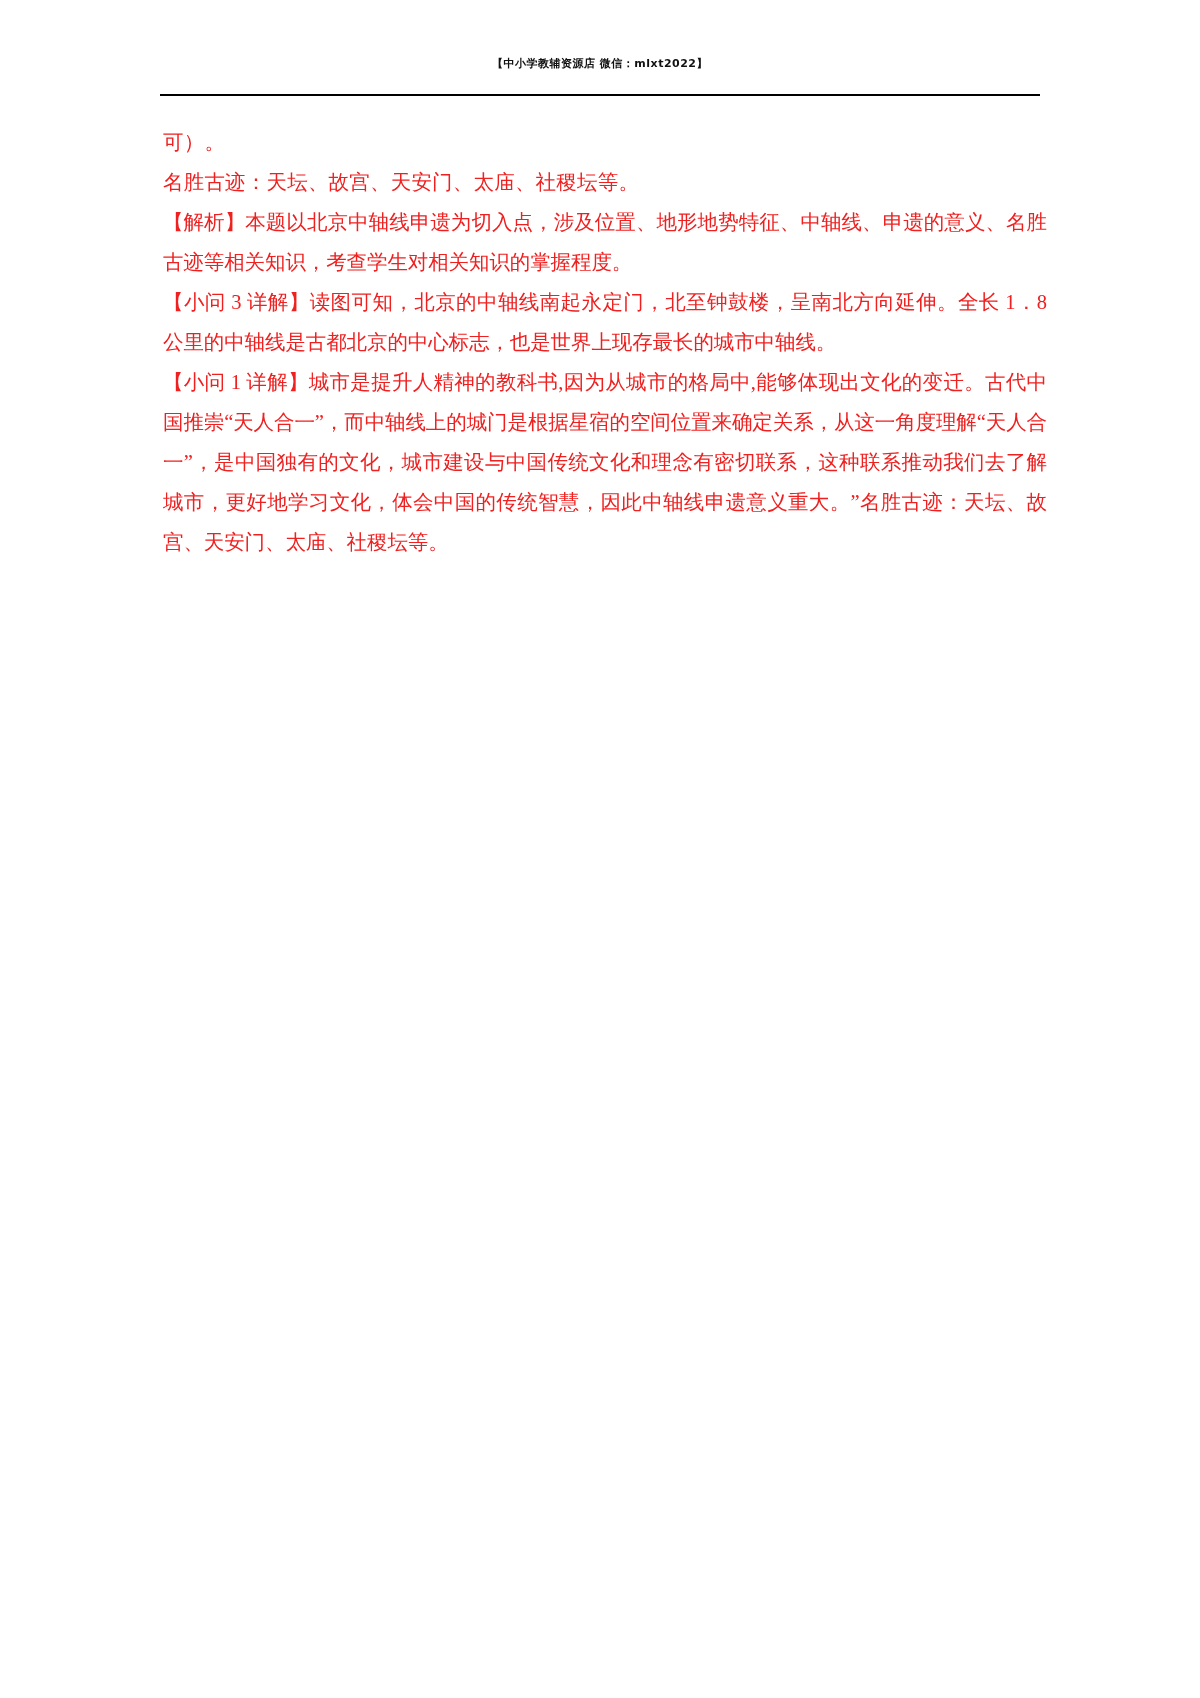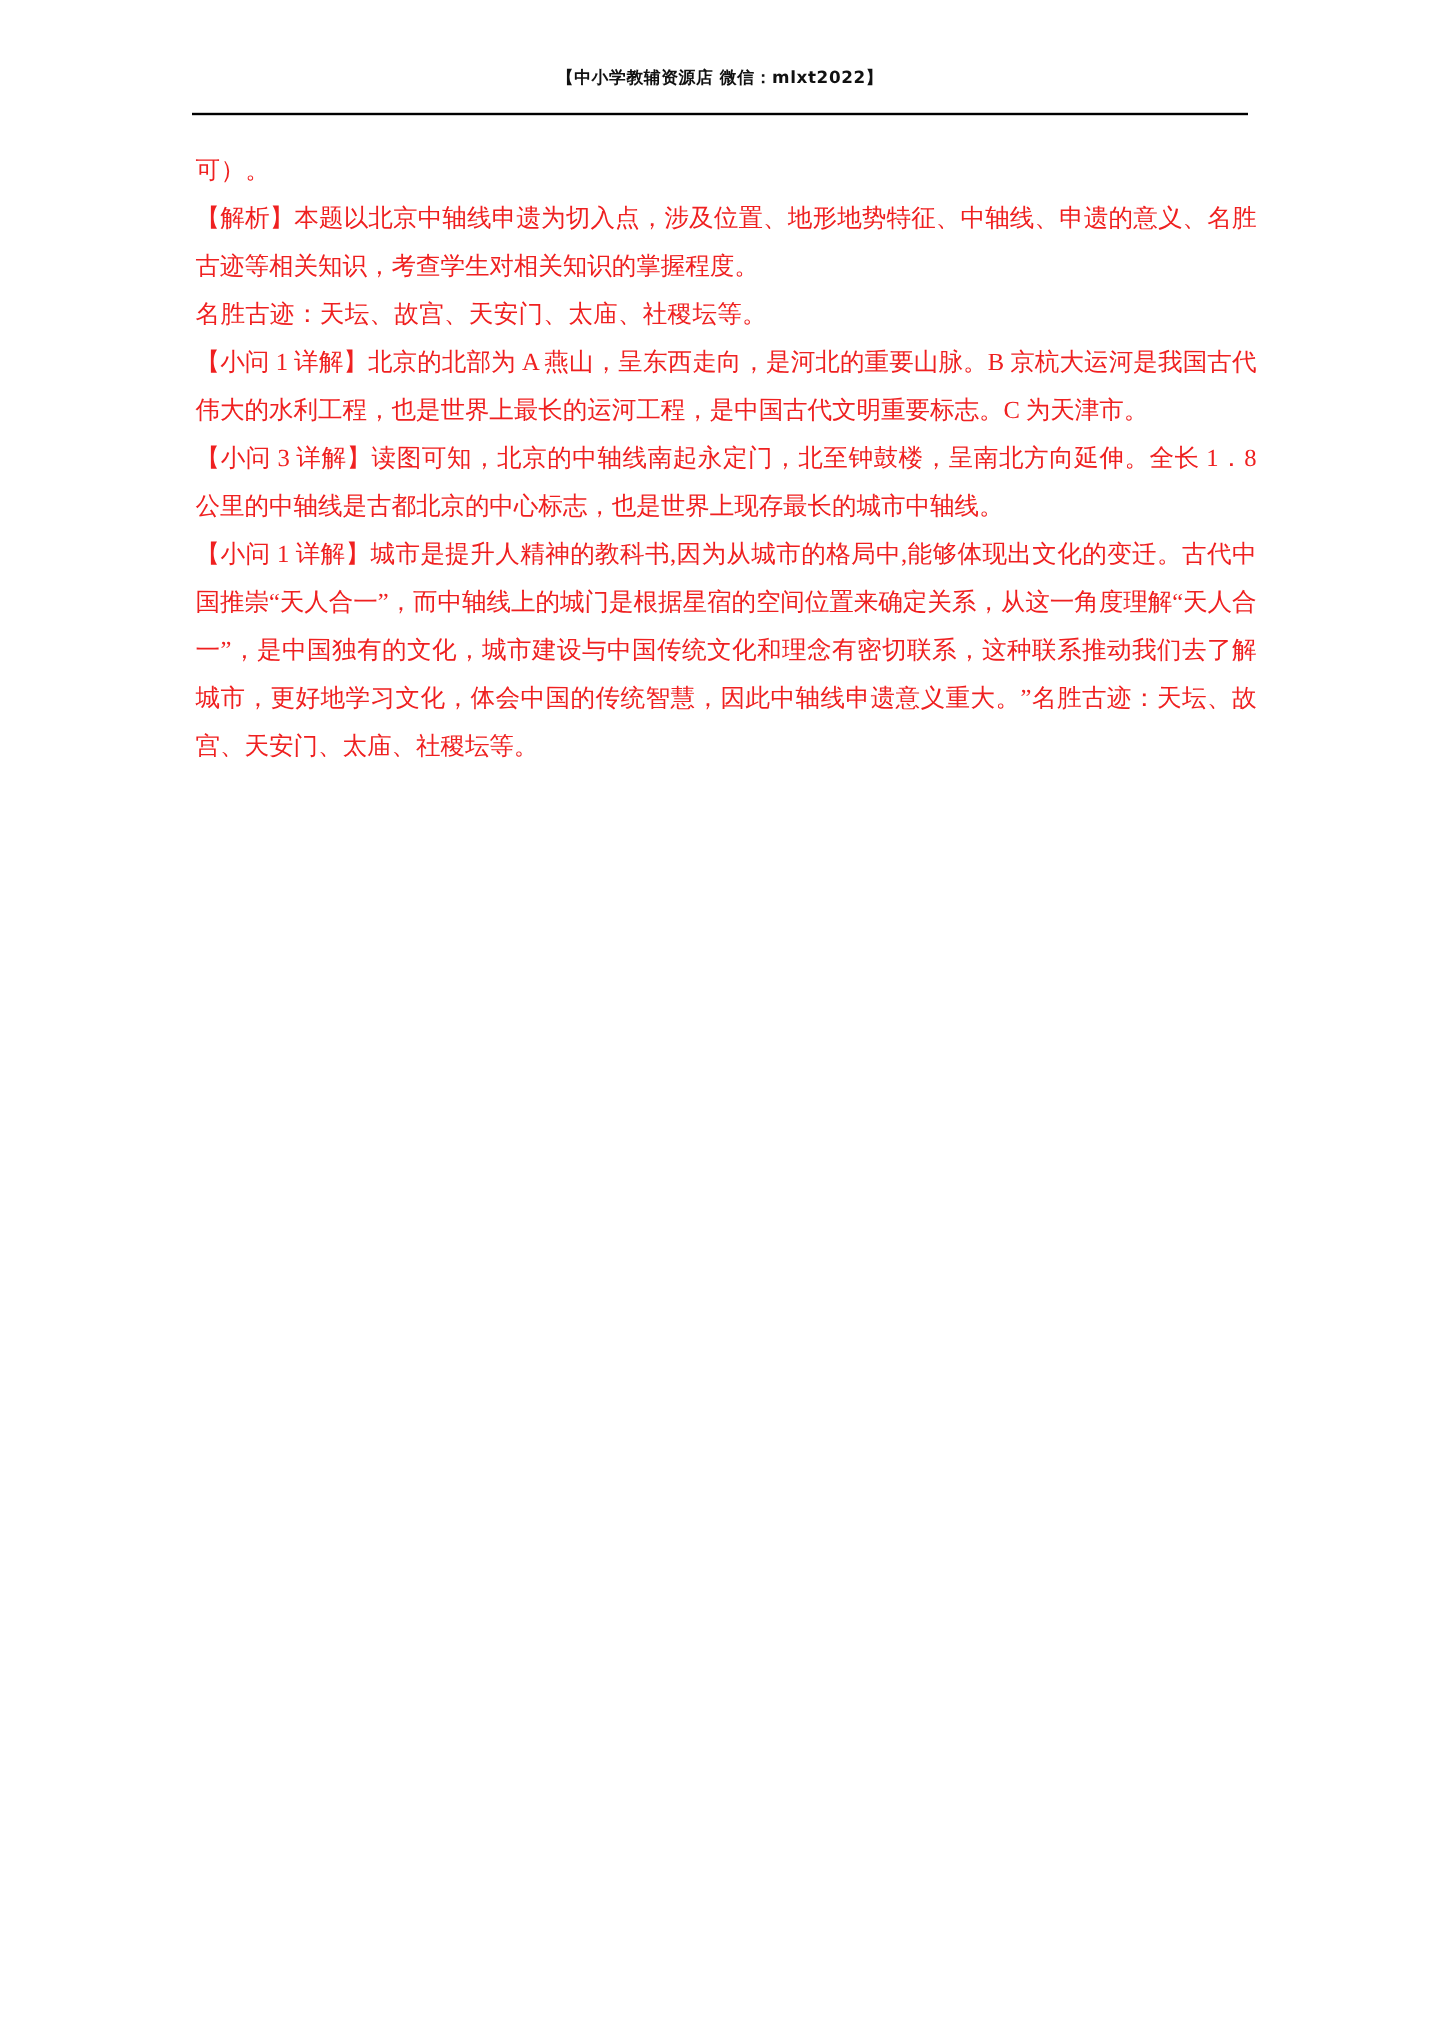--- a/index.html
+++ b/index.html
@@ -20,21 +20,21 @@
     height: 1698px;
     box-sizing: border-box;
   }
   .header {
     position: absolute;
     top: 56px;
     left: 0;
     width: 1200px;
     text-align: center;
     font-family: "DejaVu Sans", "Liberation Sans", sans-serif;
-    font-size: 14px;
+    font-size: 11px;
     font-weight: bold;
     color: #111111;
     letter-spacing: 0.5px;
   }
   .header-rule {
     position: absolute;
     top: 94px;
     left: 160px;
     width: 880px;
     height: 2px;
@@ -63,20 +63,19 @@
 <body>
 
 <div class="page">
 
   <div class="header">【中小学教辅资源店 微信：mlxt2022】</div>
 
   <div class="header-rule"></div>
 
   <div class="content">
     <p class="para">可）。</p>
+    <p class="para">名胜古迹：天坛、故宫、天安门、太庙、社稷坛等。</p>
     <p class="para tight">【解析】本题以北京中轴线申遗为切入点，涉及位置、地形地势特征、中轴线、申遗的意义、名胜古迹等相关知识，考查学生对相关知识的掌握程度。</p>
-    <p class="para">名胜古迹：天坛、故宫、天安门、太庙、社稷坛等。</p>
-    <p class="para tight">【小问 1 详解】北京的北部为 A 燕山，呈东西走向，是河北的重要山脉。B 京杭大运河是我国古代伟大的水利工程，也是世界上最长的运河工程，是中国古代文明重要标志。C 为天津市。</p>
     <p class="para tight">【小问 3 详解】读图可知，北京的中轴线南起永定门，北至钟鼓楼，呈南北方向延伸。全长 1．8 公里的中轴线是古都北京的中心标志，也是世界上现存最长的城市中轴线。</p>
     <p class="para tight">【小问 1 详解】城市是提升人精神的教科书,因为从城市的格局中,能够体现出文化的变迁。古代中国推崇“天人合一”，而中轴线上的城门是根据星宿的空间位置来确定关系，从这一角度理解“天人合一”，是中国独有的文化，城市建设与中国传统文化和理念有密切联系，这种联系推动我们去了解城市，更好地学习文化，体会中国的传统智慧，因此中轴线申遗意义重大。”名胜古迹：天坛、故宫、天安门、太庙、社稷坛等。</p>
   </div>
 
 </div>
 
 </body></html>

